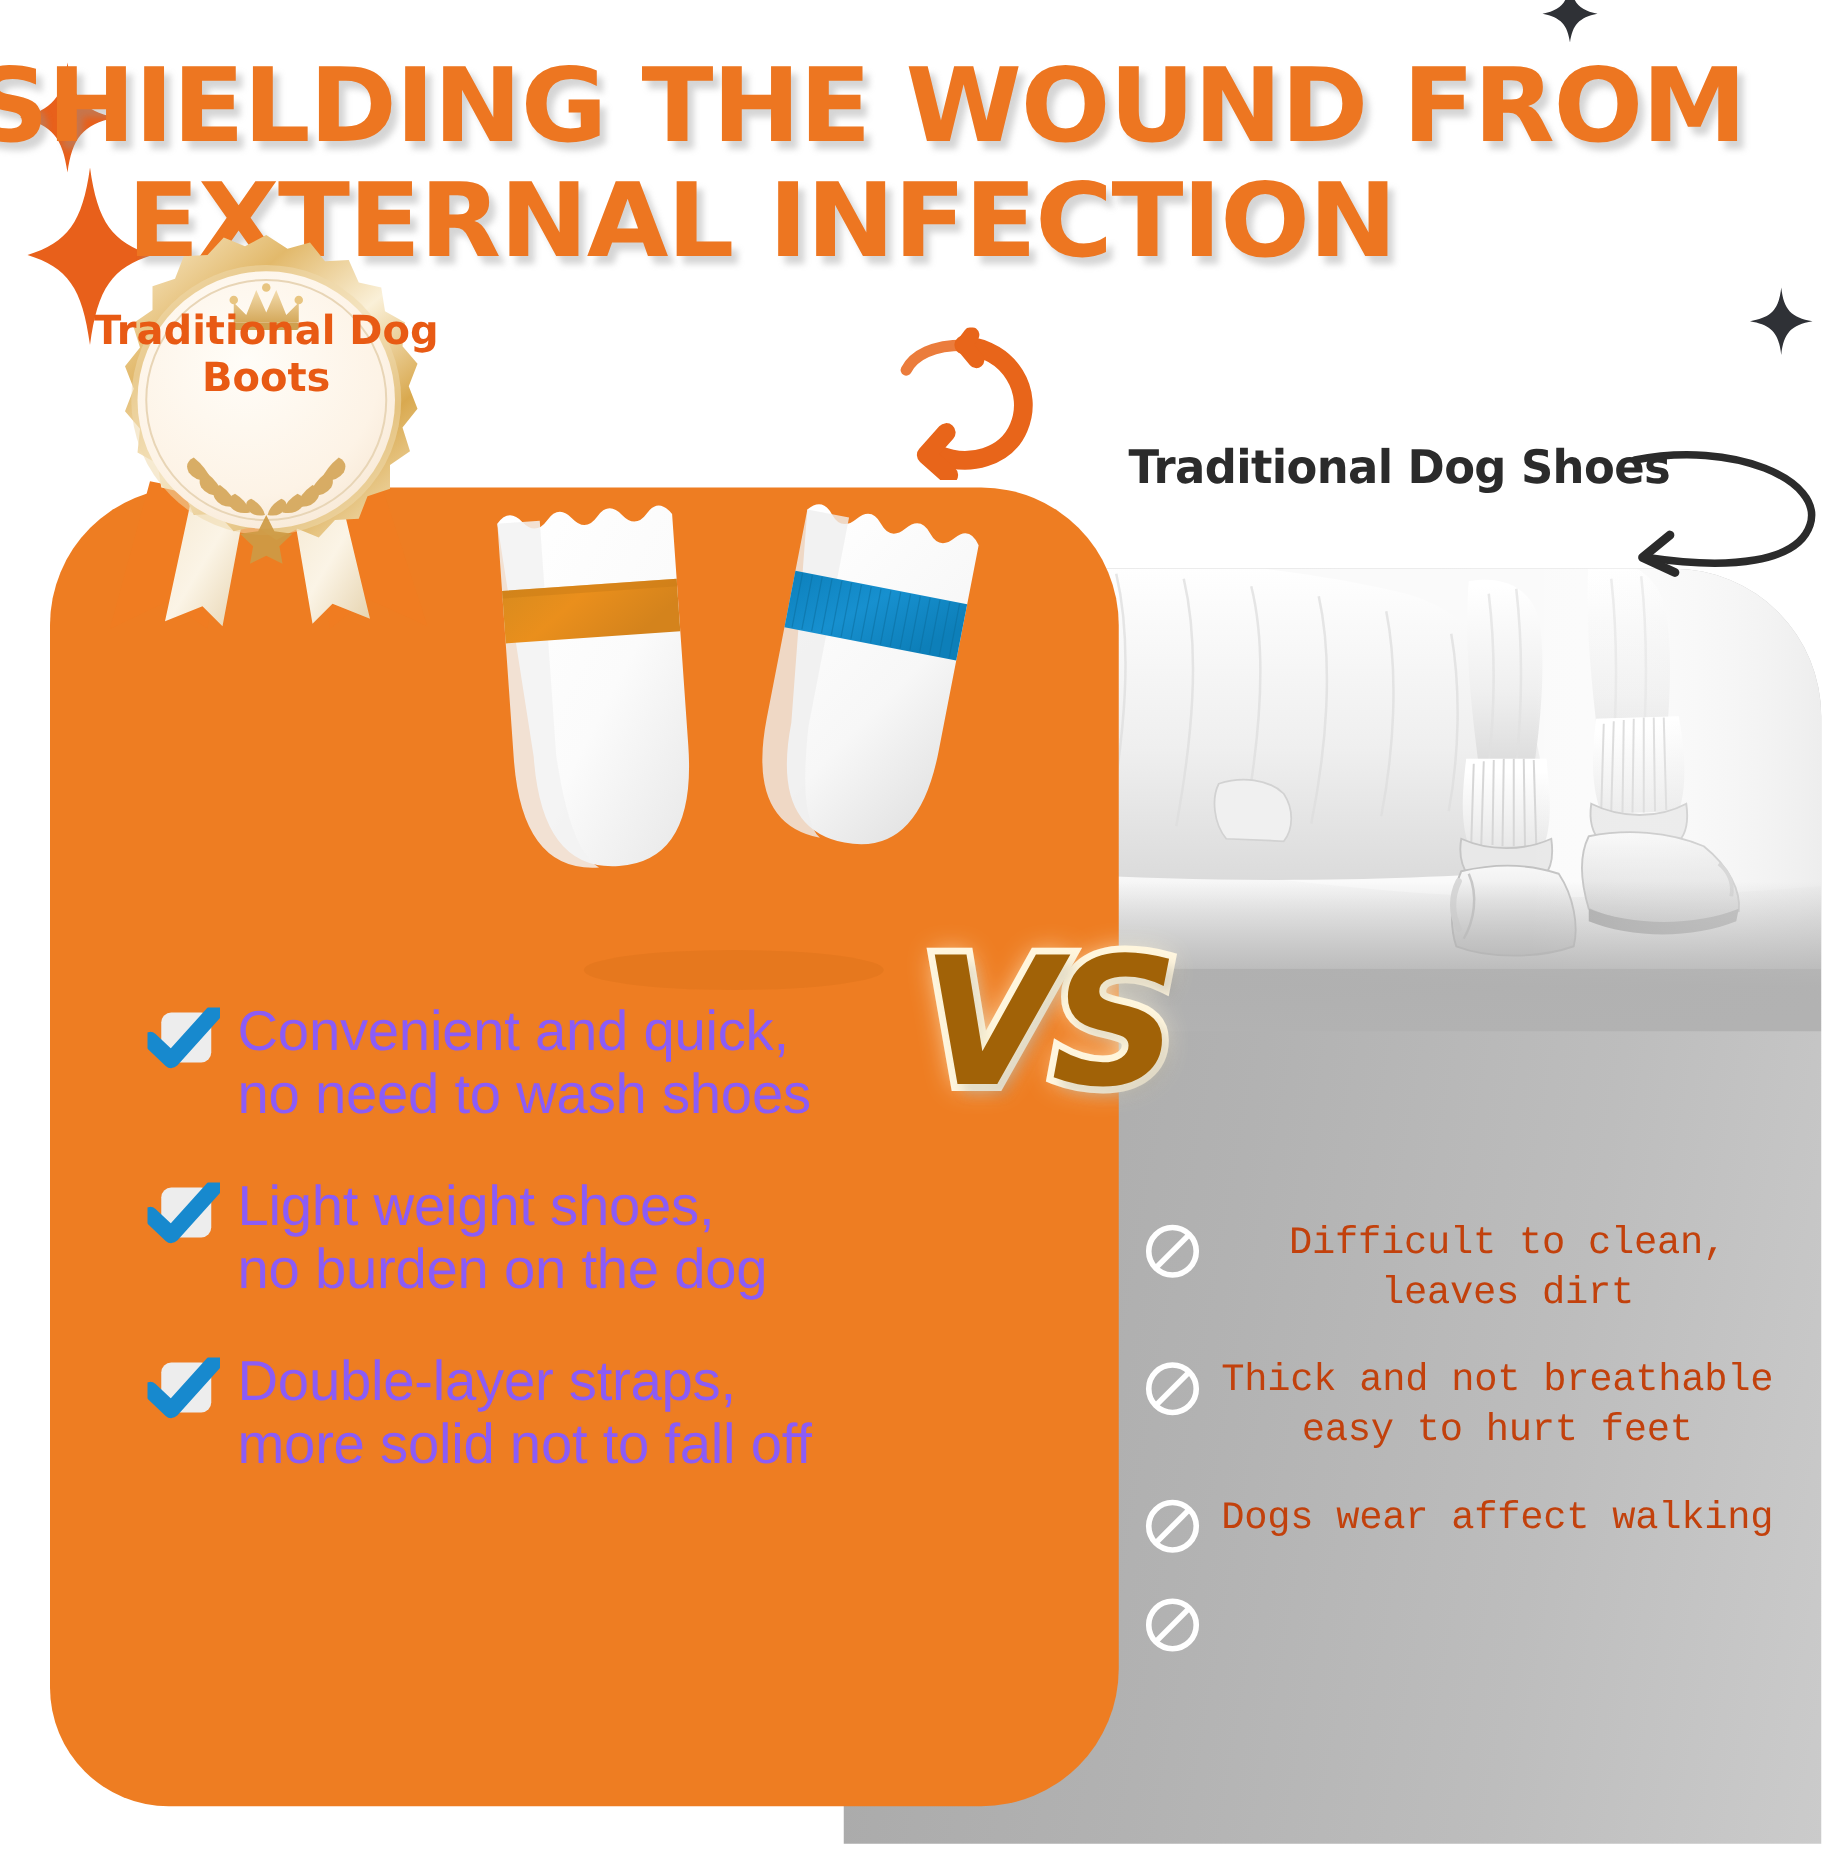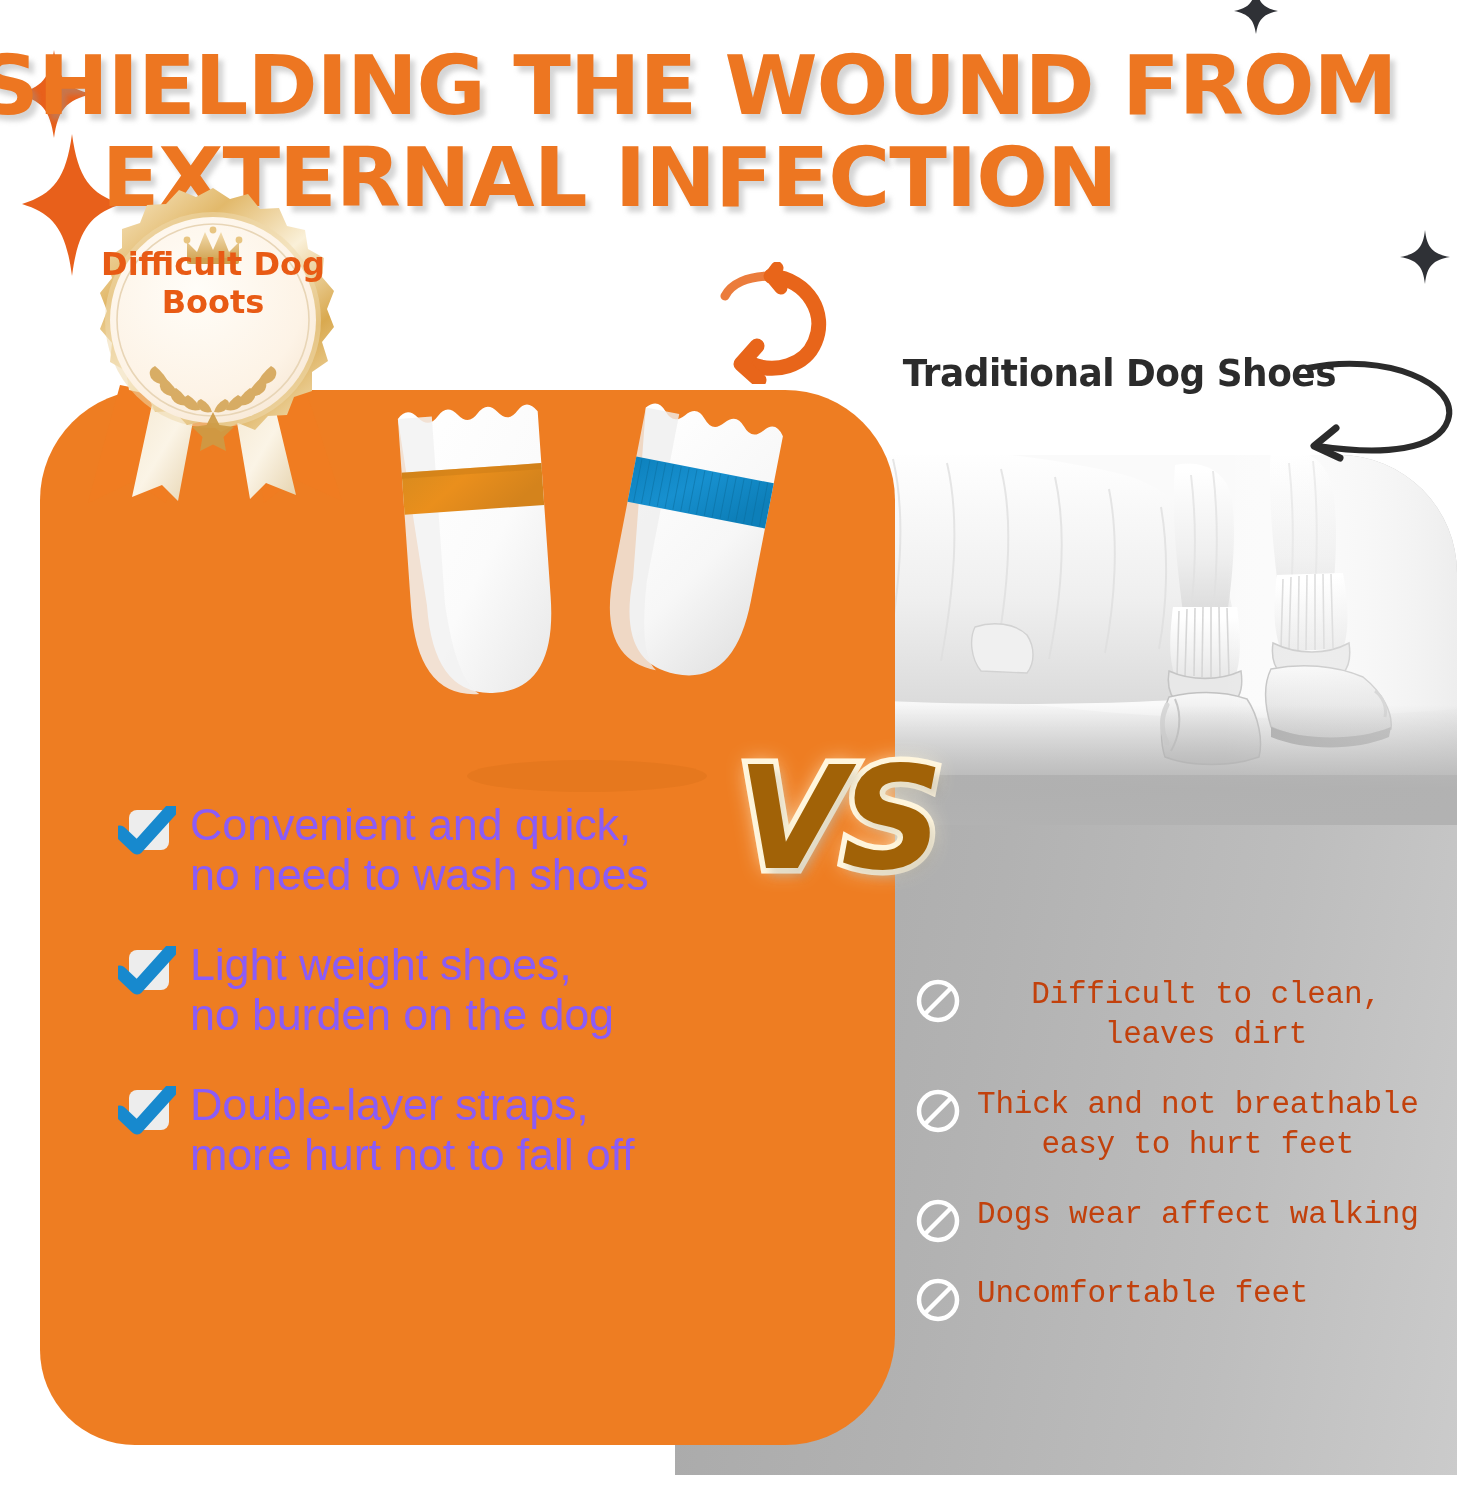--- a/index.html
+++ b/index.html
@@ -430,21 +430,21 @@
           <path d="M58 -12 q-10 8 -14 18 q12 2 18 -6 q4 -8 -4 -12Z"></path>
           <path d="M48 0 q-10 8 -14 18 q12 2 18 -6 q4 -8 -4 -12Z"></path>
           <path d="M37 10 q-10 7 -13 17 q12 2 17 -6 q4 -7 -4 -11Z"></path>
           <path d="M25 17 q-10 6 -12 15 q11 2 16 -5 q3 -7 -4 -10Z"></path>
           <path d="M12 21 q-9 5 -11 13 q10 2 14 -5 q3 -6 -3 -8Z"></path>
         </g>
         <path d="M0 92 L6.5 105 L21 107 L10.5 117 L13 131 L0 124.5 L-13 131 L-10.5 117 L-21 107 L-6.5 105 Z" fill="#CE9B45"></path>
       </g>
     </g>
   </svg>
-  <div id="badge-label">Difficult
+  <div id="badge-label">Traditional
 Dog Boots</div>
 </div>
 
 <div id="trad-label">Traditional Dog Shoes</div>
 <svg id="trad-arrow" width="172" height="112" viewBox="0 0 172 112">
   <path d="M20 10 C98 -6 172 26 160 62 C150 92 96 98 30 88" stroke="#2B2B2B" stroke-width="6" fill="none" stroke-linecap="round"></path>
   <path d="M48 70 L26 88 L52 100" stroke="#2B2B2B" stroke-width="7" fill="none" stroke-linecap="round" stroke-linejoin="round"></path>
 </svg>
 
 <div id="pro-list">
@@ -467,21 +467,21 @@
     <div class="pro-text">Light weight shoes,
 no burden on the dog</div>
   </div>
 
   <div class="pro-item">
     <svg class="check-icon" viewBox="0 0 58 54">
       <rect x="11" y="4" width="40" height="40" rx="8" fill="#EDEDED"></rect>
       <path d="M2 26 L19 42 L55 2" stroke="#1789CE" stroke-width="13" fill="none" stroke-linecap="round" stroke-linejoin="round"></path>
     </svg>
     <div class="pro-text">Double-layer straps,
-more hurt not to fall off</div>
+more solid not to fall off</div>
   </div>
 </div>
 
 <div id="vs">VS</div>
 
 <div id="con-list">
 
   <div class="con-item">
     <svg class="ban-icon" viewBox="0 0 46 46">
       <circle cx="23" cy="23" r="19" fill="none" stroke="#FFFFFF" stroke-width="4.5"></circle>
@@ -505,15 +505,14 @@
       <path d="M10.5 35.5 L35.5 10.5" stroke="#FFFFFF" stroke-width="4.5" stroke-linecap="round"></path>
     </svg>
     <div class="con-text">Dogs wear affect walking</div>
   </div>
 
   <div class="con-item">
     <svg class="ban-icon" viewBox="0 0 46 46">
       <circle cx="23" cy="23" r="19" fill="none" stroke="#FFFFFF" stroke-width="4.5"></circle>
       <path d="M10.5 35.5 L35.5 10.5" stroke="#FFFFFF" stroke-width="4.5" stroke-linecap="round"></path>
     </svg>
-    <div class="con-text">Uncomfortable feet</div>
   </div>
 </div>
 
 </body></html>

